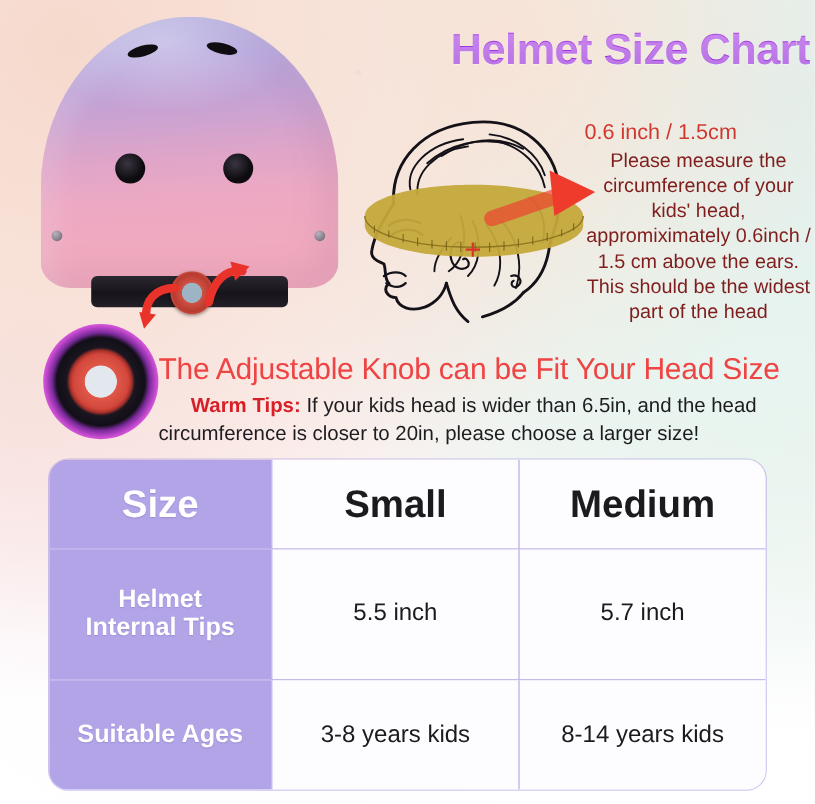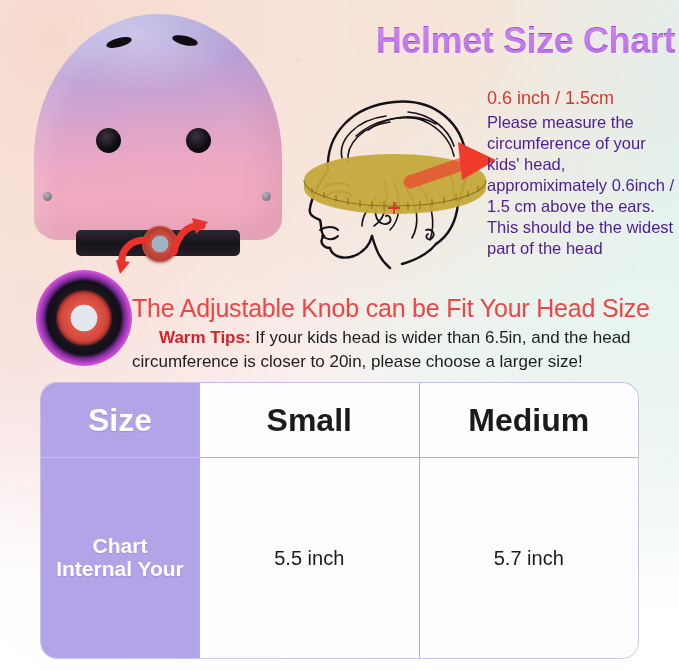--- a/index.html
+++ b/index.html
@@ -101,26 +101,26 @@
     -webkit-background-clip: text; background-clip: text;
     -webkit-text-fill-color: transparent;
     text-shadow: 0 1px 0 rgba(255,255,255,.35);
   }
 
   
   .head-diagram { position: absolute; left: 290px; top: 84px; width: 210px; height: 198px; }
   .head-diagram svg { display: block; }
 
   
-  .measure-block { position: absolute; left: 487px; top: 88px; width: 190px; }
+  .measure-block { position: absolute; left: 487px; top: 100px; width: 190px; }
   .measure-head {
     font-size: 18px; color: #d2382f; line-height: 1.15; margin-bottom: 3px;
   }
   .measure-body {
-    font-size: 16.5px; color: #4c1d95; line-height: 1.28;
+    font-size: 16.5px; color: #7f1d1d; line-height: 1.28; text-align: center;
   }
 
   
   .knob-icon {
     position: absolute; left: 36px; top: 270px; width: 96px; height: 96px;
     border-radius: 50%;
     background:
       radial-gradient(circle at 50% 50%,
         #e6e9ee 0%, #d5dae2 18%,
         #e06052 20%, #d2453a 34%,
@@ -159,21 +159,21 @@
   }
   .size-table td, .size-table th {
     vertical-align: middle; text-align: center; padding: 0;
   }
   .size-table .lbl {
     background: #b3a4e8;
     color: #ffffff;
     font-weight: bold;
     font-size: 21px;
     line-height: 1.08;
-    width: 158px;
+    width: 185px;
     border-bottom: 1px solid #c9bdf0;
     text-shadow: 0 1px 1px rgba(90,70,150,.25);
   }
   .size-table .val {
     background: #fdfdff;
     color: #1b1b1e;
     font-size: 20px;
     line-height: 1.14;
     border-left: 1px solid #b9a9e6;
     border-bottom: 1px solid #b9a9e6;
@@ -317,22 +317,27 @@
     <thead>
       <tr>
         <th class="lbl">Size</th>
         <th class="val">Small</th>
         <th class="val">Medium</th>
       </tr>
     </thead>
     <tbody>
       <tr class="row-hw">
         <td class="lbl">
-          <span class="cell-line">Chart</span>
-          <span class="cell-line">Internal Your</span>
+          <span class="cell-line">Helmet</span>
+          <span class="cell-line">Internal Tips</span>
         </td>
         <td class="val">5.5 inch</td>
         <td class="val">5.7 inch</td>
       </tr>
+      <tr class="row-ages">
+        <td class="lbl">Suitable Ages</td>
+        <td class="val">3-8 years kids</td>
+        <td class="val">8-14 years kids</td>
+      </tr>
     </tbody>
   </table>
 
 </div>
 
 </body></html>

